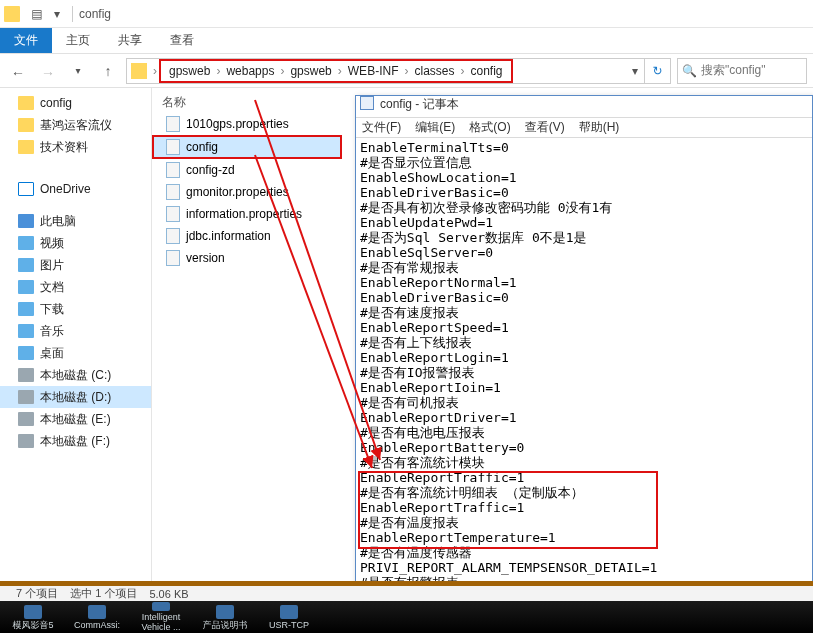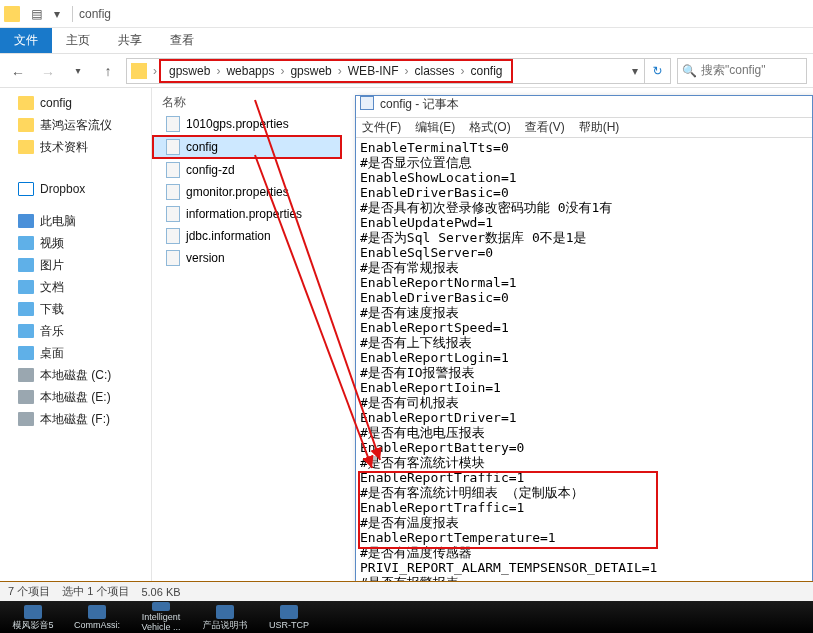--- a/index.html
+++ b/index.html
@@ -54,21 +54,21 @@
 .np-title { height:22px; background:#fff; display:flex; padding:0 4px; gap:6px; color:#333; border-bottom:1px solid #dadada; }
 .np-title .doc { width:14px; height:14px; background:#e8f0fa; border:1px solid #5a8ac6; }
 .np-menu { height:20px; display:flex; align-items:center; gap:14px; padding:0 6px; color:#333; font-size:12px; border-bottom:1px solid #dadada; }
 .np-content { flex:1; padding:2px 4px; white-space:pre; font-family:"SimSun","NSimSun",monospace; font-size:13px; line-height:15px; color:#000; overflow:hidden; position:relative; }
 
 
 .redbox { position:absolute; border:2px solid #d11; pointer-events:none; }
 svg.overlay { position:absolute; left:0; top:0; width:813px; height:633px; pointer-events:none; }
 
 
-.status { position:absolute; left:0; bottom:32px; height:20px; width:100%; background:#f3f3f3; border-top:1px solid #a16207; display:flex; align-items:center; padding:0 8px; gap:12px; color:#444; font-size:11px; }
+.status { position:absolute; left:0; bottom:32px; height:20px; width:100%; background:#f3f3f3; border-top:5px solid #a16207; display:flex; align-items:center; padding:0 16px; gap:12px; color:#444; font-size:11px; }
 
 
 .taskbar { position:absolute; left:0; bottom:0; height:32px; width:100%; background:linear-gradient(#1a1a1a,#000); display:flex; align-items:center; padding:0 2px; gap:2px; }
 .taskbar .app { width:62px; height:30px; color:#cfd8dc; font-size:9px; display:flex; flex-direction:column; align-items:center; justify-content:center; overflow:hidden; text-align:center; line-height:10px; }
 .taskbar .app .aico { width:18px; height:14px; background:#3a6ea5; margin-bottom:1px; border-radius:2px; }
 </style>
 </head>
 <body>
 
 <div class="titlebar">
@@ -129,21 +129,21 @@
         <span>基鸿运客流仪</span>
       </div>
     <div class="node">
         <span class="ico"></span>
         <span>技术资料</span>
       </div>
     <div class="sep"></div>
     <div class="sep"></div>
     <div class="node">
         <span class="ico" style="background:#fff;border:1px solid #0078d7"></span>
-        <span>Dropbox</span>
+        <span>OneDrive</span>
       </div>
     <div class="sep"></div>
     <div class="node">
         <span class="ico pc"></span>
         <span>此电脑</span>
       </div>
     <div class="node">
         <span class="ico media"></span>
         <span>视频</span>
       </div>
@@ -163,20 +163,24 @@
         <span class="ico media"></span>
         <span>音乐</span>
       </div>
     <div class="node">
         <span class="ico media"></span>
         <span>桌面</span>
       </div>
     <div class="node">
         <span class="ico drive"></span>
         <span>本地磁盘 (C:)</span>
+      </div>
+    <div class="node sel">
+        <span class="ico drive"></span>
+        <span>本地磁盘 (D:)</span>
       </div>
     <div class="node">
         <span class="ico drive"></span>
         <span>本地磁盘 (E:)</span>
       </div>
     <div class="node">
         <span class="ico drive"></span>
         <span>本地磁盘 (F:)</span>
       </div>
   </div>

